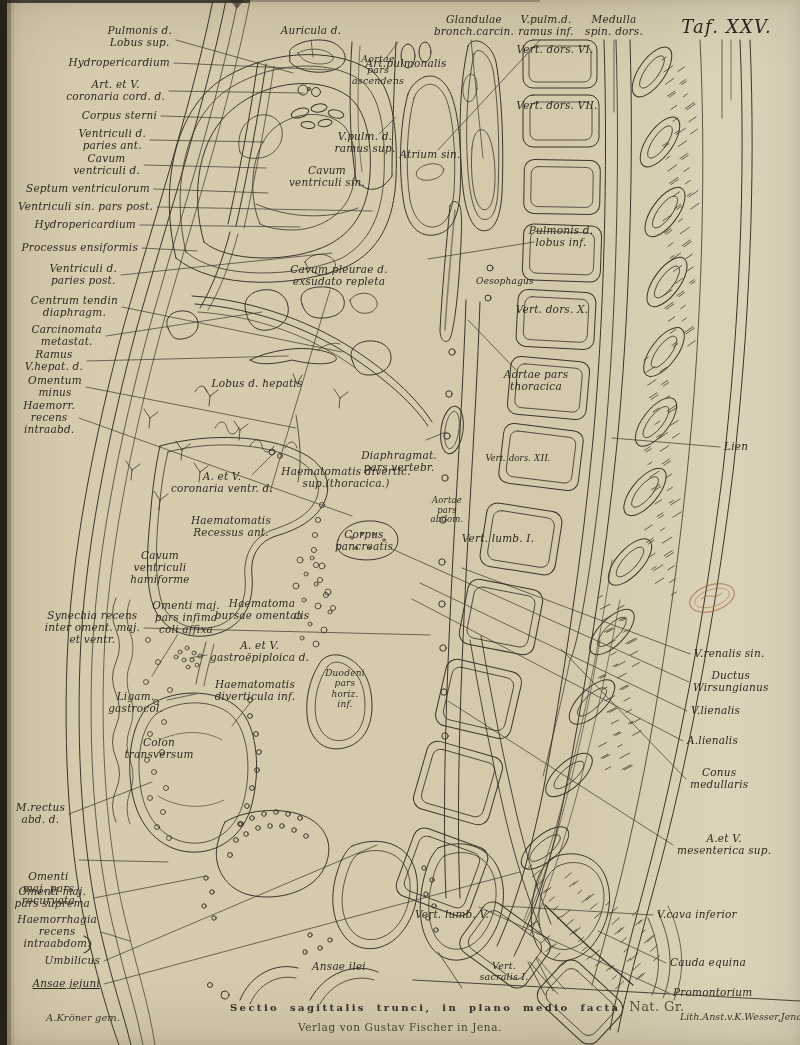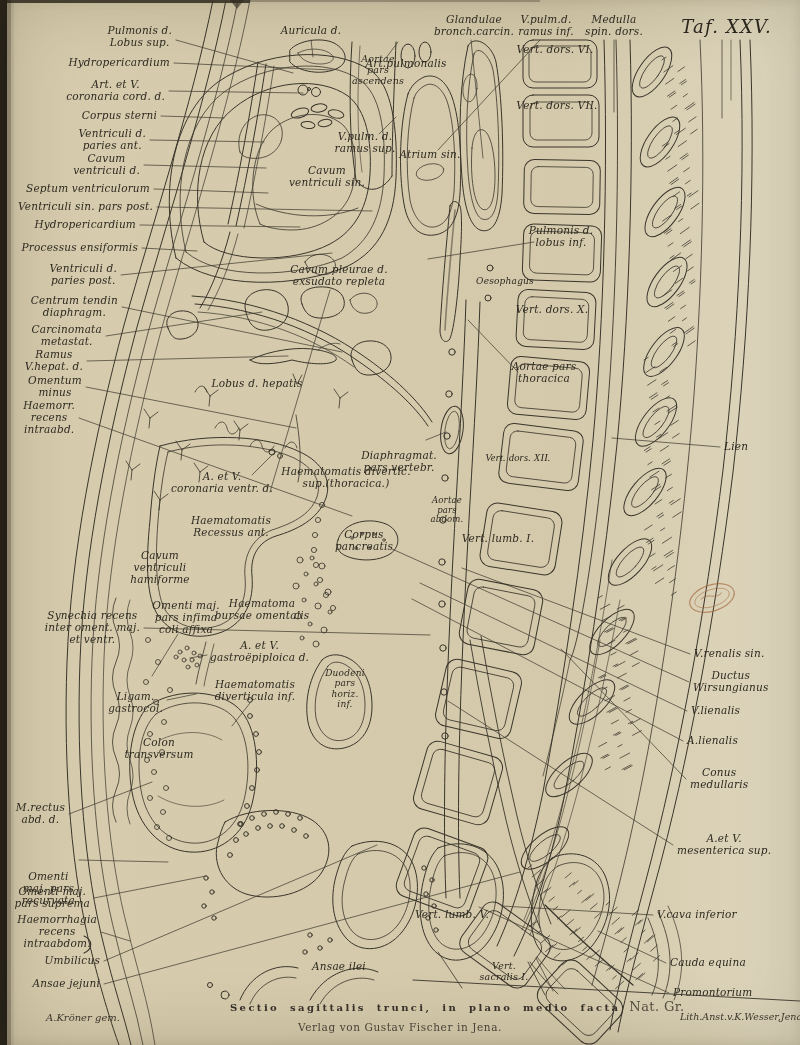--- a/index.html
+++ b/index.html
@@ -741,21 +741,21 @@
       <div class="lbl c" style="left: 327px; top: 177px;">Cavum
 ventriculi sin.</div>
       <div class="lbl c" style="left: 555px; top: 50px;">Vert. dors. VI.</div>
       <div class="lbl c" style="left: 557px; top: 106px;">Vert. dors. VII.</div>
       <div class="lbl c" style="left: 561px; top: 237px;">Pulmonis d.
 lobus inf.</div>
       <div class="lbl c" style="left: 460px; top: 281px; font-size: 9px; margin-left: 45px;">Oesophagus</div>
       <div class="lbl c" style="left: 339px; top: 276px;">Cavum pleurae d.
 exsudato repleta</div>
       <div class="lbl c" style="left: 552px; top: 310px;">Vert. dors. X.</div>
-      <div class="lbl c" style="left: 536px; top: 373px; margin-left: 8px;">Aortae pars
+      <div class="lbl c" style="left: 536px; top: 381px;">Aortae pars
 thoracica</div>
       <div class="lbl c" style="left: 257px; top: 384px;">Lobus d. hepatis</div>
       <div class="lbl c" style="left: 399px; top: 438px; margin-top: 24px;">Diaphragmat.
 pars vertebr.</div>
       <div class="lbl c" style="left: 518px; top: 458px; font-family: Liberation Serif, serif;">Vert. dors. XII.</div>
       <div class="lbl c" style="left: 222px; top: 483px;">A. et V.
 coronaria ventr. d.</div>
       <div class="lbl c" style="left: 346px; top: 478px;">Haematomatis divertic.
 sup.(thoracica.)</div>
       <div class="lbl c" style="left: 447px; top: 511px; font-size: 8.5px;">Aortae
@@ -797,21 +797,21 @@
 abd. d.</div>
       <div class="lbl r" style="left: 75px; top: 889px;">Omenti
 maj. pars
 recurvata</div>
       <div class="lbl r" style="left: 90px; top: 898px;">Omenti maj.
 pars suprema</div>
       <div class="lbl r" style="left: 97px; top: 932px;">Haemorrhagia
 recens
 intraabdom.</div>
       <div class="lbl r" style="left: 100px; top: 961px;">Umbilicus</div>
-      <div class="lbl r" style="left: 100px; top: 984px;">Ansae jejuni</div>
+      <div class="lbl r" style="left: 100px; top: 984px; text-decoration: underline;">Ansae jejuni</div>
       <div class="lbl l" style="left: 724px; top: 447px;">Lien</div>
       <div class="lbl l" style="left: 694px; top: 654px;">V.renalis sin.</div>
       <div class="lbl l" style="left: 693px; top: 682px;">Ductus
 Wirsungianus</div>
       <div class="lbl l" style="left: 691px; top: 711px;">V.lienalis</div>
       <div class="lbl l" style="left: 687px; top: 741px;">A.lienalis</div>
       <div class="lbl l" style="left: 690px; top: 779px;">Conus
 medullaris</div>
       <div class="lbl l" style="left: 677px; top: 845px;">A.et V.
 mesenterica sup.</div>

